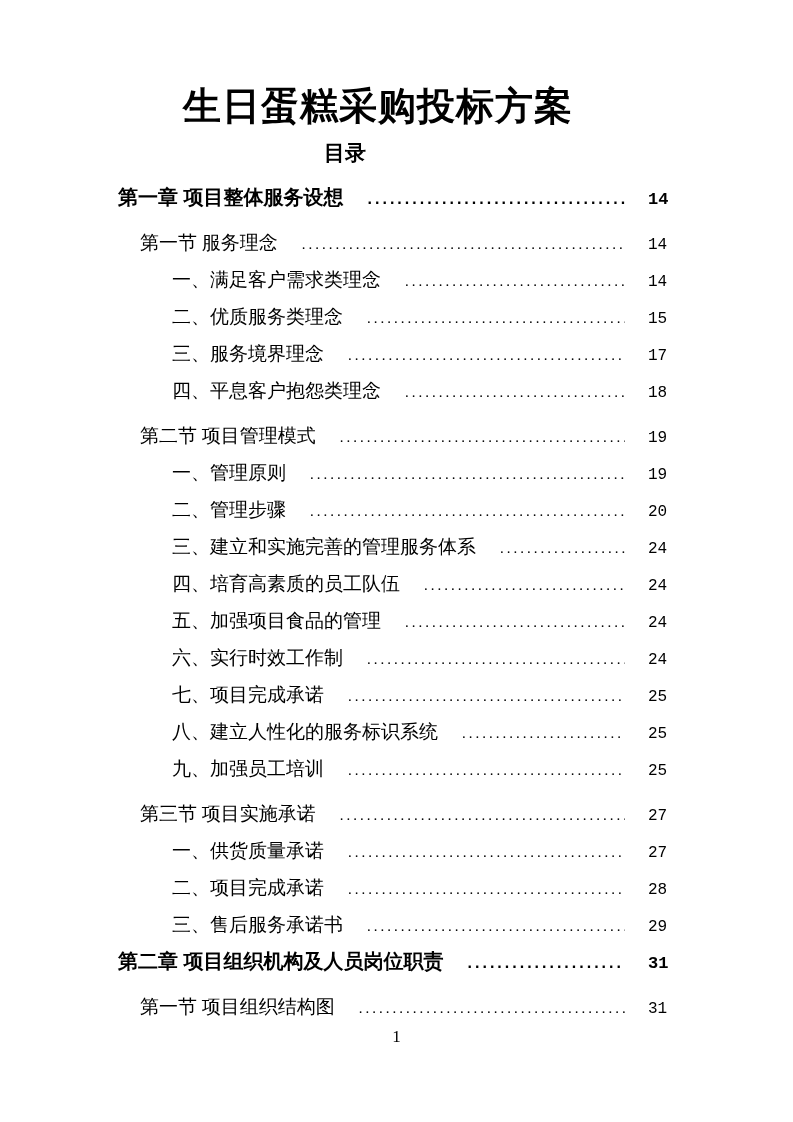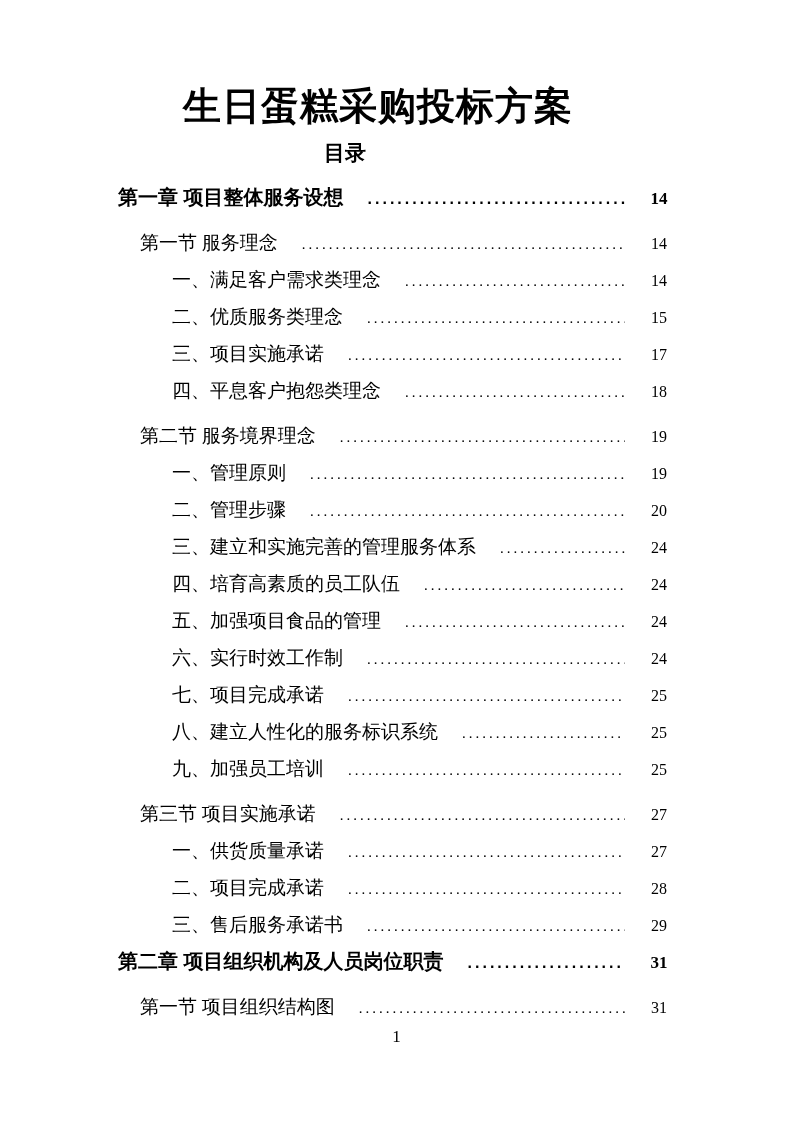--- a/index.html
+++ b/index.html
@@ -74,25 +74,25 @@
     white-space: nowrap;
     font-size: 15px;
     letter-spacing: 3px;
     min-width: 10px;
   }
   .toc-dots::after {
     content: "........................................................................................................................................................................";
   }
   .level1 .toc-dots { font-size: 16px; letter-spacing: 3px; }
   .toc-page {
-    font-family: Liberation Serif, serif;
+    font-family: Liberation Mono, monospace;
     font-size: 16px;
     padding-left: 3px;
     min-width: 22px;
-    text-align: center;
+    text-align: left;
   }
   .level1 .toc-page { font-size: 17px; font-weight: bold; }
   .page-footer {
     position: absolute;
     top: 1025px;
     left: 0;
     width: 793px;
     text-align: center;
     font-size: 17px;
     line-height: 24px;
@@ -122,31 +122,31 @@
         <span class="toc-label">一、满足客户需求类理念</span>
         <span class="toc-dots"></span>
         <span class="toc-page">14</span>
       </div>
       <div class="toc-row level3">
         <span class="toc-label">二、优质服务类理念</span>
         <span class="toc-dots"></span>
         <span class="toc-page">15</span>
       </div>
       <div class="toc-row level3">
-        <span class="toc-label">三、项目实施承诺</span>
+        <span class="toc-label">三、服务境界理念</span>
         <span class="toc-dots"></span>
         <span class="toc-page">17</span>
       </div>
       <div class="toc-row level3">
         <span class="toc-label">四、平息客户抱怨类理念</span>
         <span class="toc-dots"></span>
         <span class="toc-page">18</span>
       </div>
       <div class="toc-row level2">
-        <span class="toc-label">第二节 服务境界理念</span>
+        <span class="toc-label">第二节 项目管理模式</span>
         <span class="toc-dots"></span>
         <span class="toc-page">19</span>
       </div>
       <div class="toc-row level3">
         <span class="toc-label">一、管理原则</span>
         <span class="toc-dots"></span>
         <span class="toc-page">19</span>
       </div>
       <div class="toc-row level3">
         <span class="toc-label">二、管理步骤</span>

